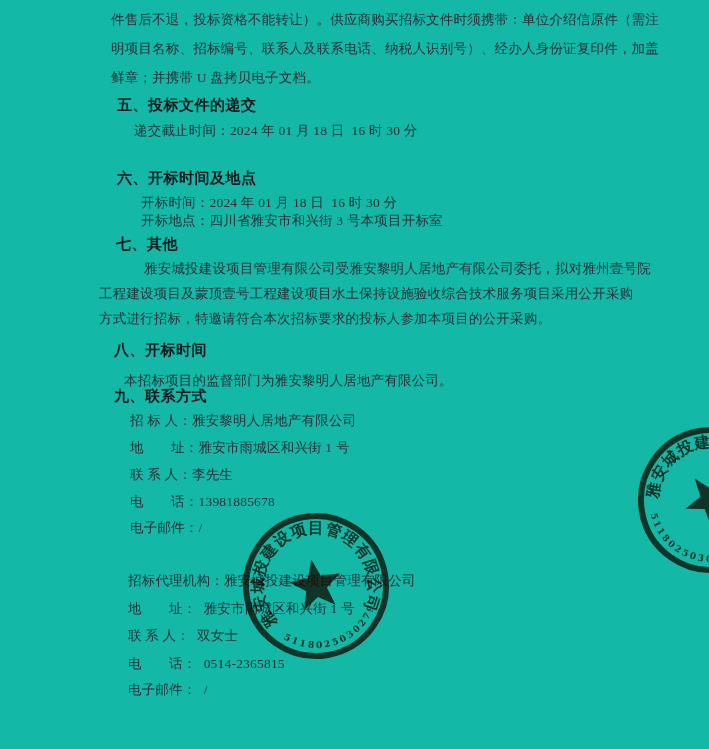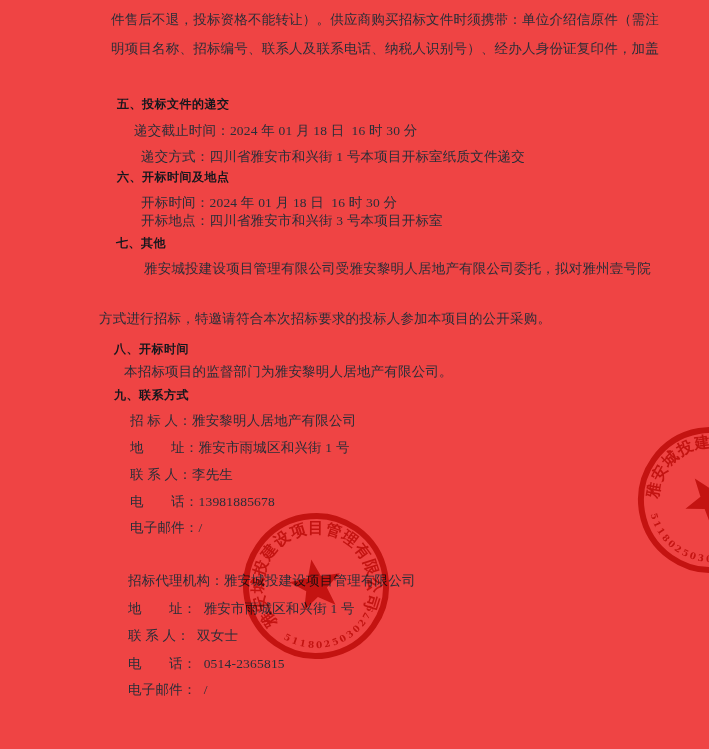--- a/index.html
+++ b/index.html
@@ -1,35 +1,35 @@
 <!DOCTYPE html>
 <html><head>
 <meta charset="utf-8">
 <style>
   html,body{margin:0;padding:0;background:#e8e8e8;}
   .page{
     position:relative;
     width:709px;height:749px;
-    background:#ef4444;
+    background:#14b8a6;
     overflow:hidden;
     font-family:"Liberation Serif","DejaVu Serif",serif;
     color:#2a2e38;
   }
   .line{
     position:absolute;
     white-space:pre;
     font-size:13.5px;
     line-height:1;
     letter-spacing:0.2px;
     color:#2a2e38;
   }
   .heading{
     position:absolute;
     white-space:pre;
-    font-size:12px;
+    font-size:15px;
     font-weight:700;
     color:#15171d;
     letter-spacing:0.5px;
     font-family:Liberation Mono, monospace;
   }
   .stamps{
     position:absolute;
     left:0;top:0;
     mix-blend-mode:multiply;
     pointer-events:none;
@@ -40,35 +40,36 @@
   .seal-company{fill:#cd372d;font-size:15.5px;font-weight:700;letter-spacing:1px;font-family:"Liberation Serif","DejaVu Serif",serif;}
   .seal-number{fill:#cd372d;font-size:9px;font-weight:700;letter-spacing:2.4px;font-family:"DejaVu Serif",serif;}
 </style>
 </head>
 <body>
 
 <div class="page">
 
   <div class="line" style="left:111px;top:13px">件售后不退，投标资格不能转让）。供应商购买招标文件时须携带：单位介绍信原件（需注</div>
   <div class="line" style="left:111px;top:42px">明项目名称、招标编号、联系人及联系电话、纳税人识别号）、经办人身份证复印件，加盖</div>
+  <div class="line" style="left:111px;top:71px">鲜章；并携带 U 盘拷贝电子文档。</div>
 
   <div class="heading" style="left:117px;top:96px">五、投标文件的递交</div>
   <div class="line" style="left:134px;top:124px">递交截止时间：2024 年 01 月 18 日  16 时 30 分</div>
-  <div class="line" style="left:141px;top:150px">递交方式：四川省雅安市和兴街 1 号本项目开标室纸质文件递交</div>
 
   <div class="heading" style="left:117px;top:169px">六、开标时间及地点</div>
   <div class="line" style="left:141px;top:196px">开标时间：2024 年 01 月 18 日  16 时 30 分</div>
   <div class="line" style="left:141px;top:214px">开标地点：四川省雅安市和兴街 3 号本项目开标室</div>
 
   <div class="heading" style="left:116px;top:235px">七、其他</div>
   <div class="line" style="left:144px;top:262px">雅安城投建设项目管理有限公司受雅安黎明人居地产有限公司委托，拟对雅州壹号院</div>
+  <div class="line" style="left:99px;top:287px">工程建设项目及蒙顶壹号工程建设项目水土保持设施验收综合技术服务项目采用公开采购</div>
   <div class="line" style="left:99px;top:312px">方式进行招标，特邀请符合本次招标要求的投标人参加本项目的公开采购。</div>
 
   <div class="heading" style="left:114px;top:341px">八、开标时间</div>
-  <div class="line" style="left:124px;top:365px">本招标项目的监督部门为雅安黎明人居地产有限公司。</div>
+  <div class="line" style="left:124px;top:374px">本招标项目的监督部门为雅安黎明人居地产有限公司。</div>
 
   <div class="heading" style="left:114px;top:387px">九、联系方式</div>
 
   <div class="line" style="left:130px;top:414px">招 标 人：雅安黎明人居地产有限公司</div>
   <div class="line" style="left:130px;top:441px">地　　址：雅安市雨城区和兴街 1 号</div>
   <div class="line" style="left:130px;top:468px">联 系 人：李先生</div>
   <div class="line" style="left:130px;top:495px">电　　话：13981885678</div>
   <div class="line" style="left:130px;top:521px">电子邮件：/</div>
 
   <div class="line" style="left:128px;top:574px">招标代理机构：雅安城投建设项目管理有限公司</div>

